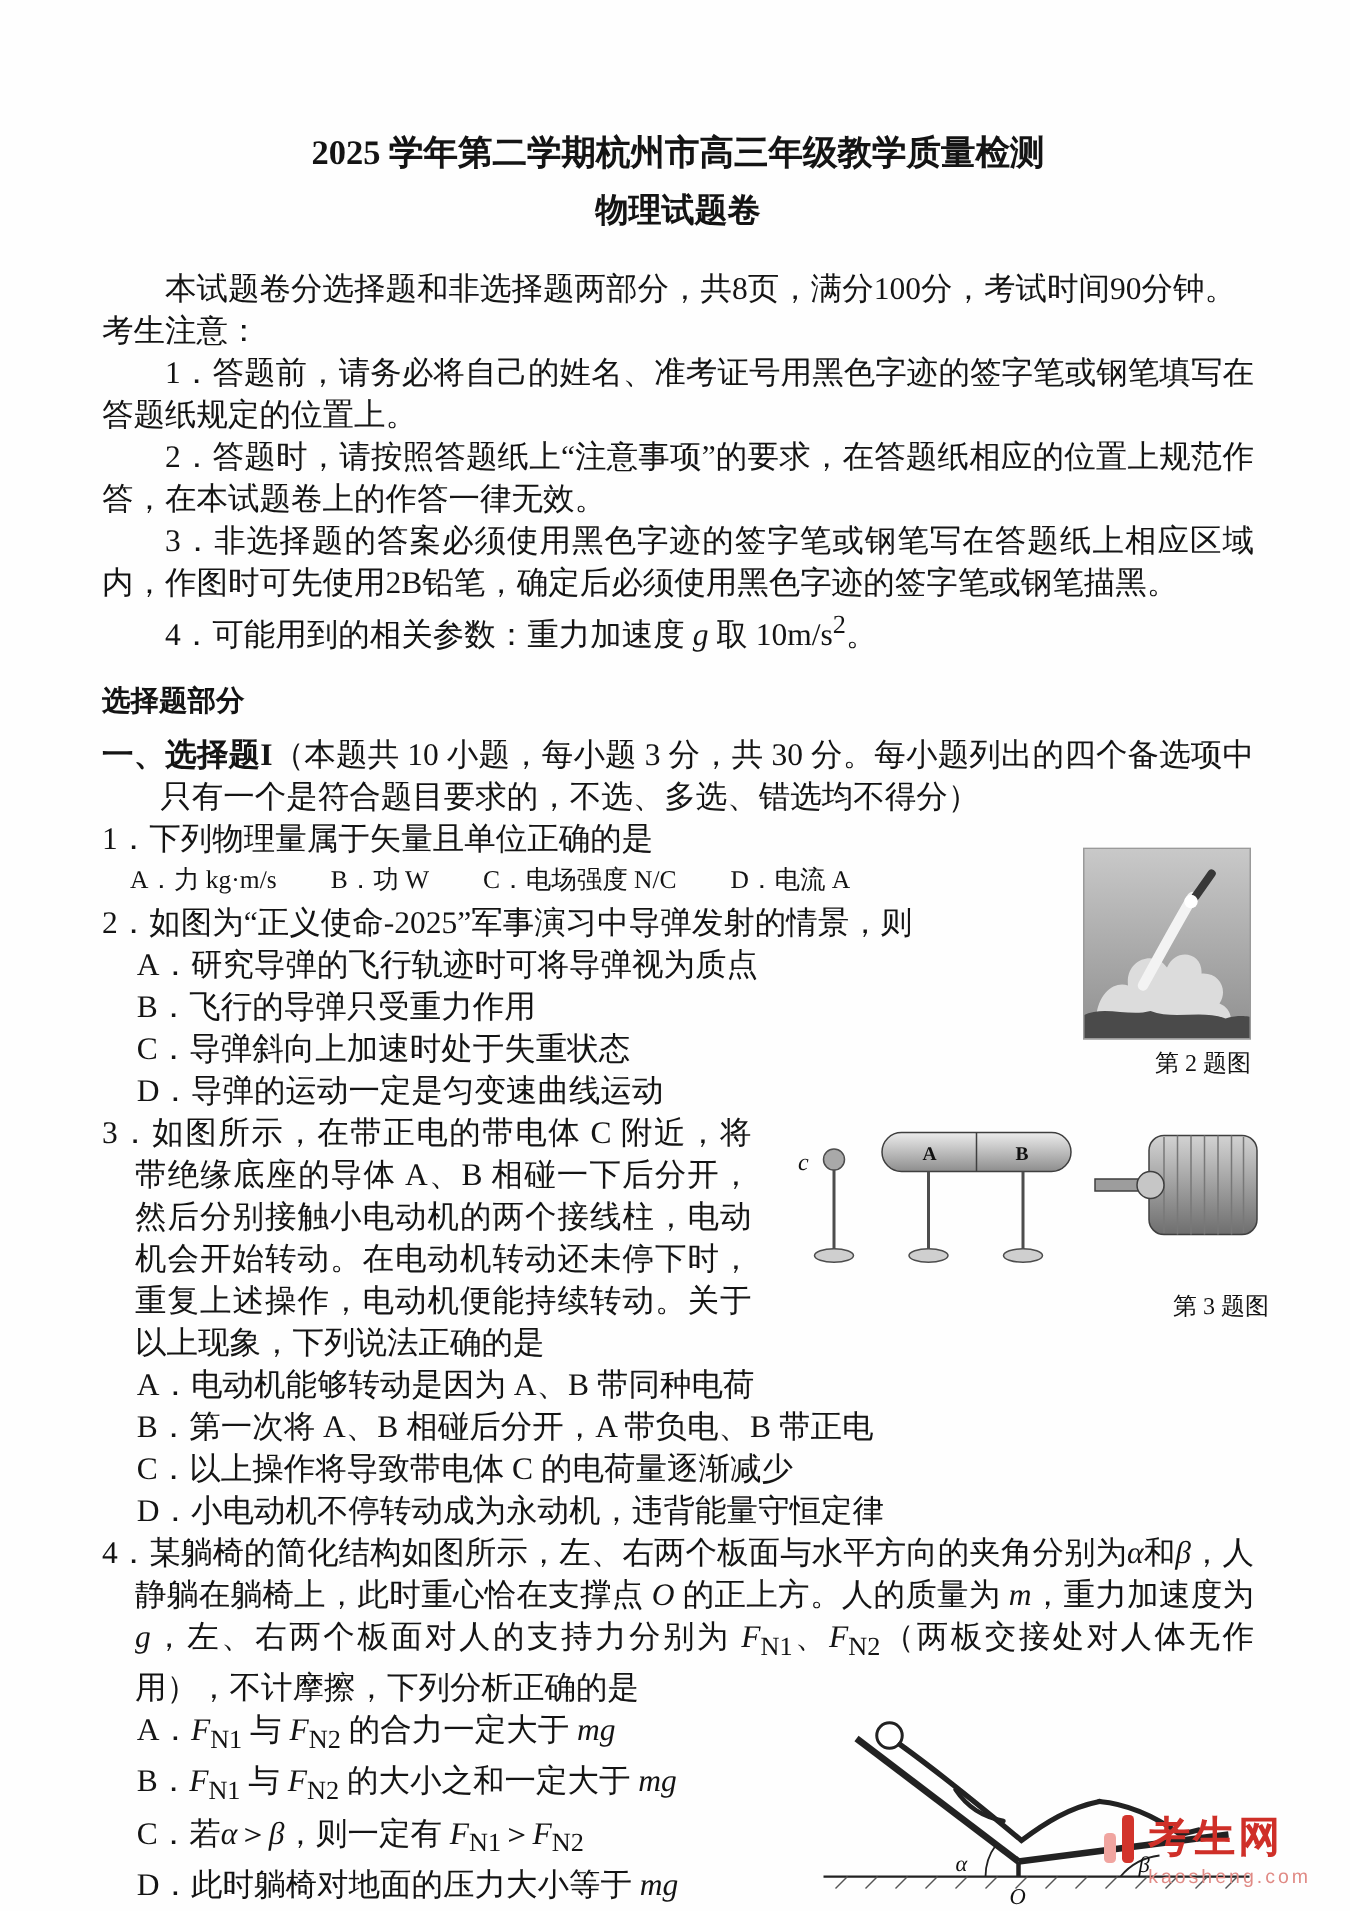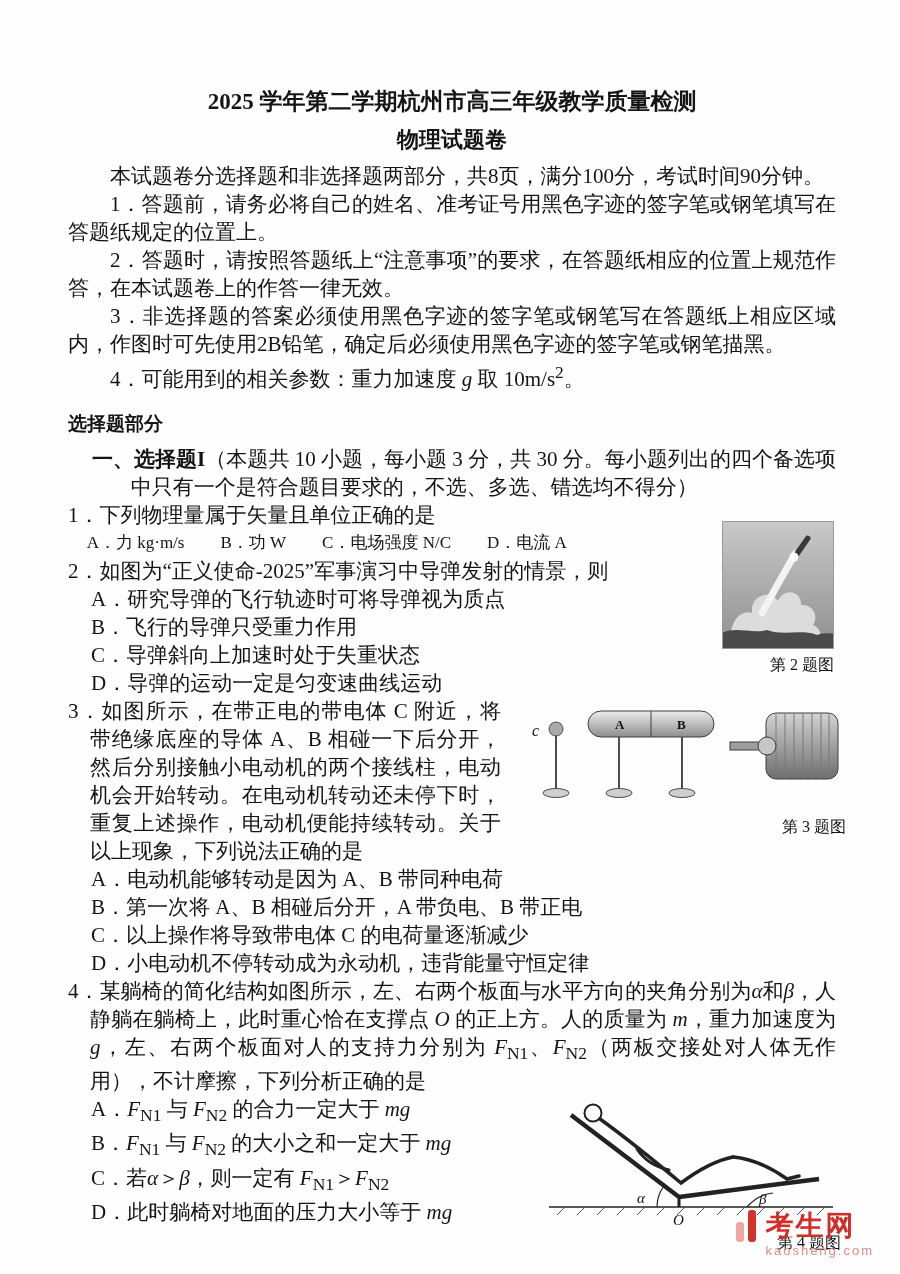--- a/index.html
+++ b/index.html
@@ -6,24 +6,24 @@
   html,body { width:900px; height:1274px; }
   body {
     background:#ffffff;
     font-family:"Liberation Serif","DejaVu Serif",serif;
     color:#141414;
   }
   .page { position:relative; width:900px; height:1274px; background:#fefefe; overflow:hidden; }
   .content { position:absolute; left:68px; top:86px; width:768px; }
   p { font-size:21px; line-height:28px; text-align:justify; }
   .title { text-align:center; font-size:23px; font-weight:bold; line-height:32px; }
-  .subtitle { text-align:center; font-size:22px; font-weight:bold; line-height:32px; margin:6px 0 6px; }
+  .subtitle { text-align:center; font-size:22px; font-weight:bold; line-height:32px; margin:6px 0 22px; }
   .indent2 { text-indent:2em; }
   .sec-title { text-align:left; font-size:19px; font-weight:bold; line-height:30px; margin:16px 0 6px; }
-  .hang { padding-left:1.85em; text-indent:-1.85em;margin-left:24px; }
+  .hang { padding-left:1.85em; text-indent:-1.85em; }
   .q { position:relative; }
   .stem { padding-left:1.05em; text-indent:-1.05em; }
   .opt { padding-left:1.1em; }
   .opt-row { display:flex; gap:36px; padding-left:1.1em; font-size:17px; line-height:28px; }
   .fig { position:absolute; text-align:center; }
   .fig-cap { font-size:16px; line-height:24px; text-align:right; }
   .fig2 { right:2px; top:-36px; width:112px; }
   .fig3 { right:-10px; top:2px; width:330px; }
   .q3-pad { padding-right:335px; }
   .q4opts { position:relative; min-height:150px; }
@@ -41,20 +41,21 @@
 </head>
 <body>
 
 <div class="page">
   <div class="content">
 
     <h1 class="title">2025 学年第二学期杭州市高三年级教学质量检测</h1>
     <h2 class="subtitle">物理试题卷</h2>
 
     <p class="indent2">本试题卷分选择题和非选择题两部分，共8页，满分100分，考试时间90分钟。</p>
+    <p>考生注意：</p>
     <p class="indent2">1．答题前，请务必将自己的姓名、准考证号用黑色字迹的签字笔或钢笔填写在答题纸规定的位置上。</p>
     <p class="indent2">2．答题时，请按照答题纸上“注意事项”的要求，在答题纸相应的位置上规范作答，在本试题卷上的作答一律无效。</p>
     <p class="indent2">3．非选择题的答案必须使用黑色字迹的签字笔或钢笔写在答题纸上相应区域内，作图时可先使用2B铅笔，确定后必须使用黑色字迹的签字笔或钢笔描黑。</p>
     <p class="indent2">4．可能用到的相关参数：重力加速度 <i>g</i> 取 10m/s<sup>2</sup>。</p>
 
     <h3 class="sec-title">选择题部分</h3>
 
     <p class="hang"><b>一、选择题I</b><span>（本题共 10 小题，每小题 3 分，共 30 分。每小题列出的四个备选项中只有一个是符合题目要求的，不选、多选、错选均不得分）</span></p>
 
     <div class="q">

